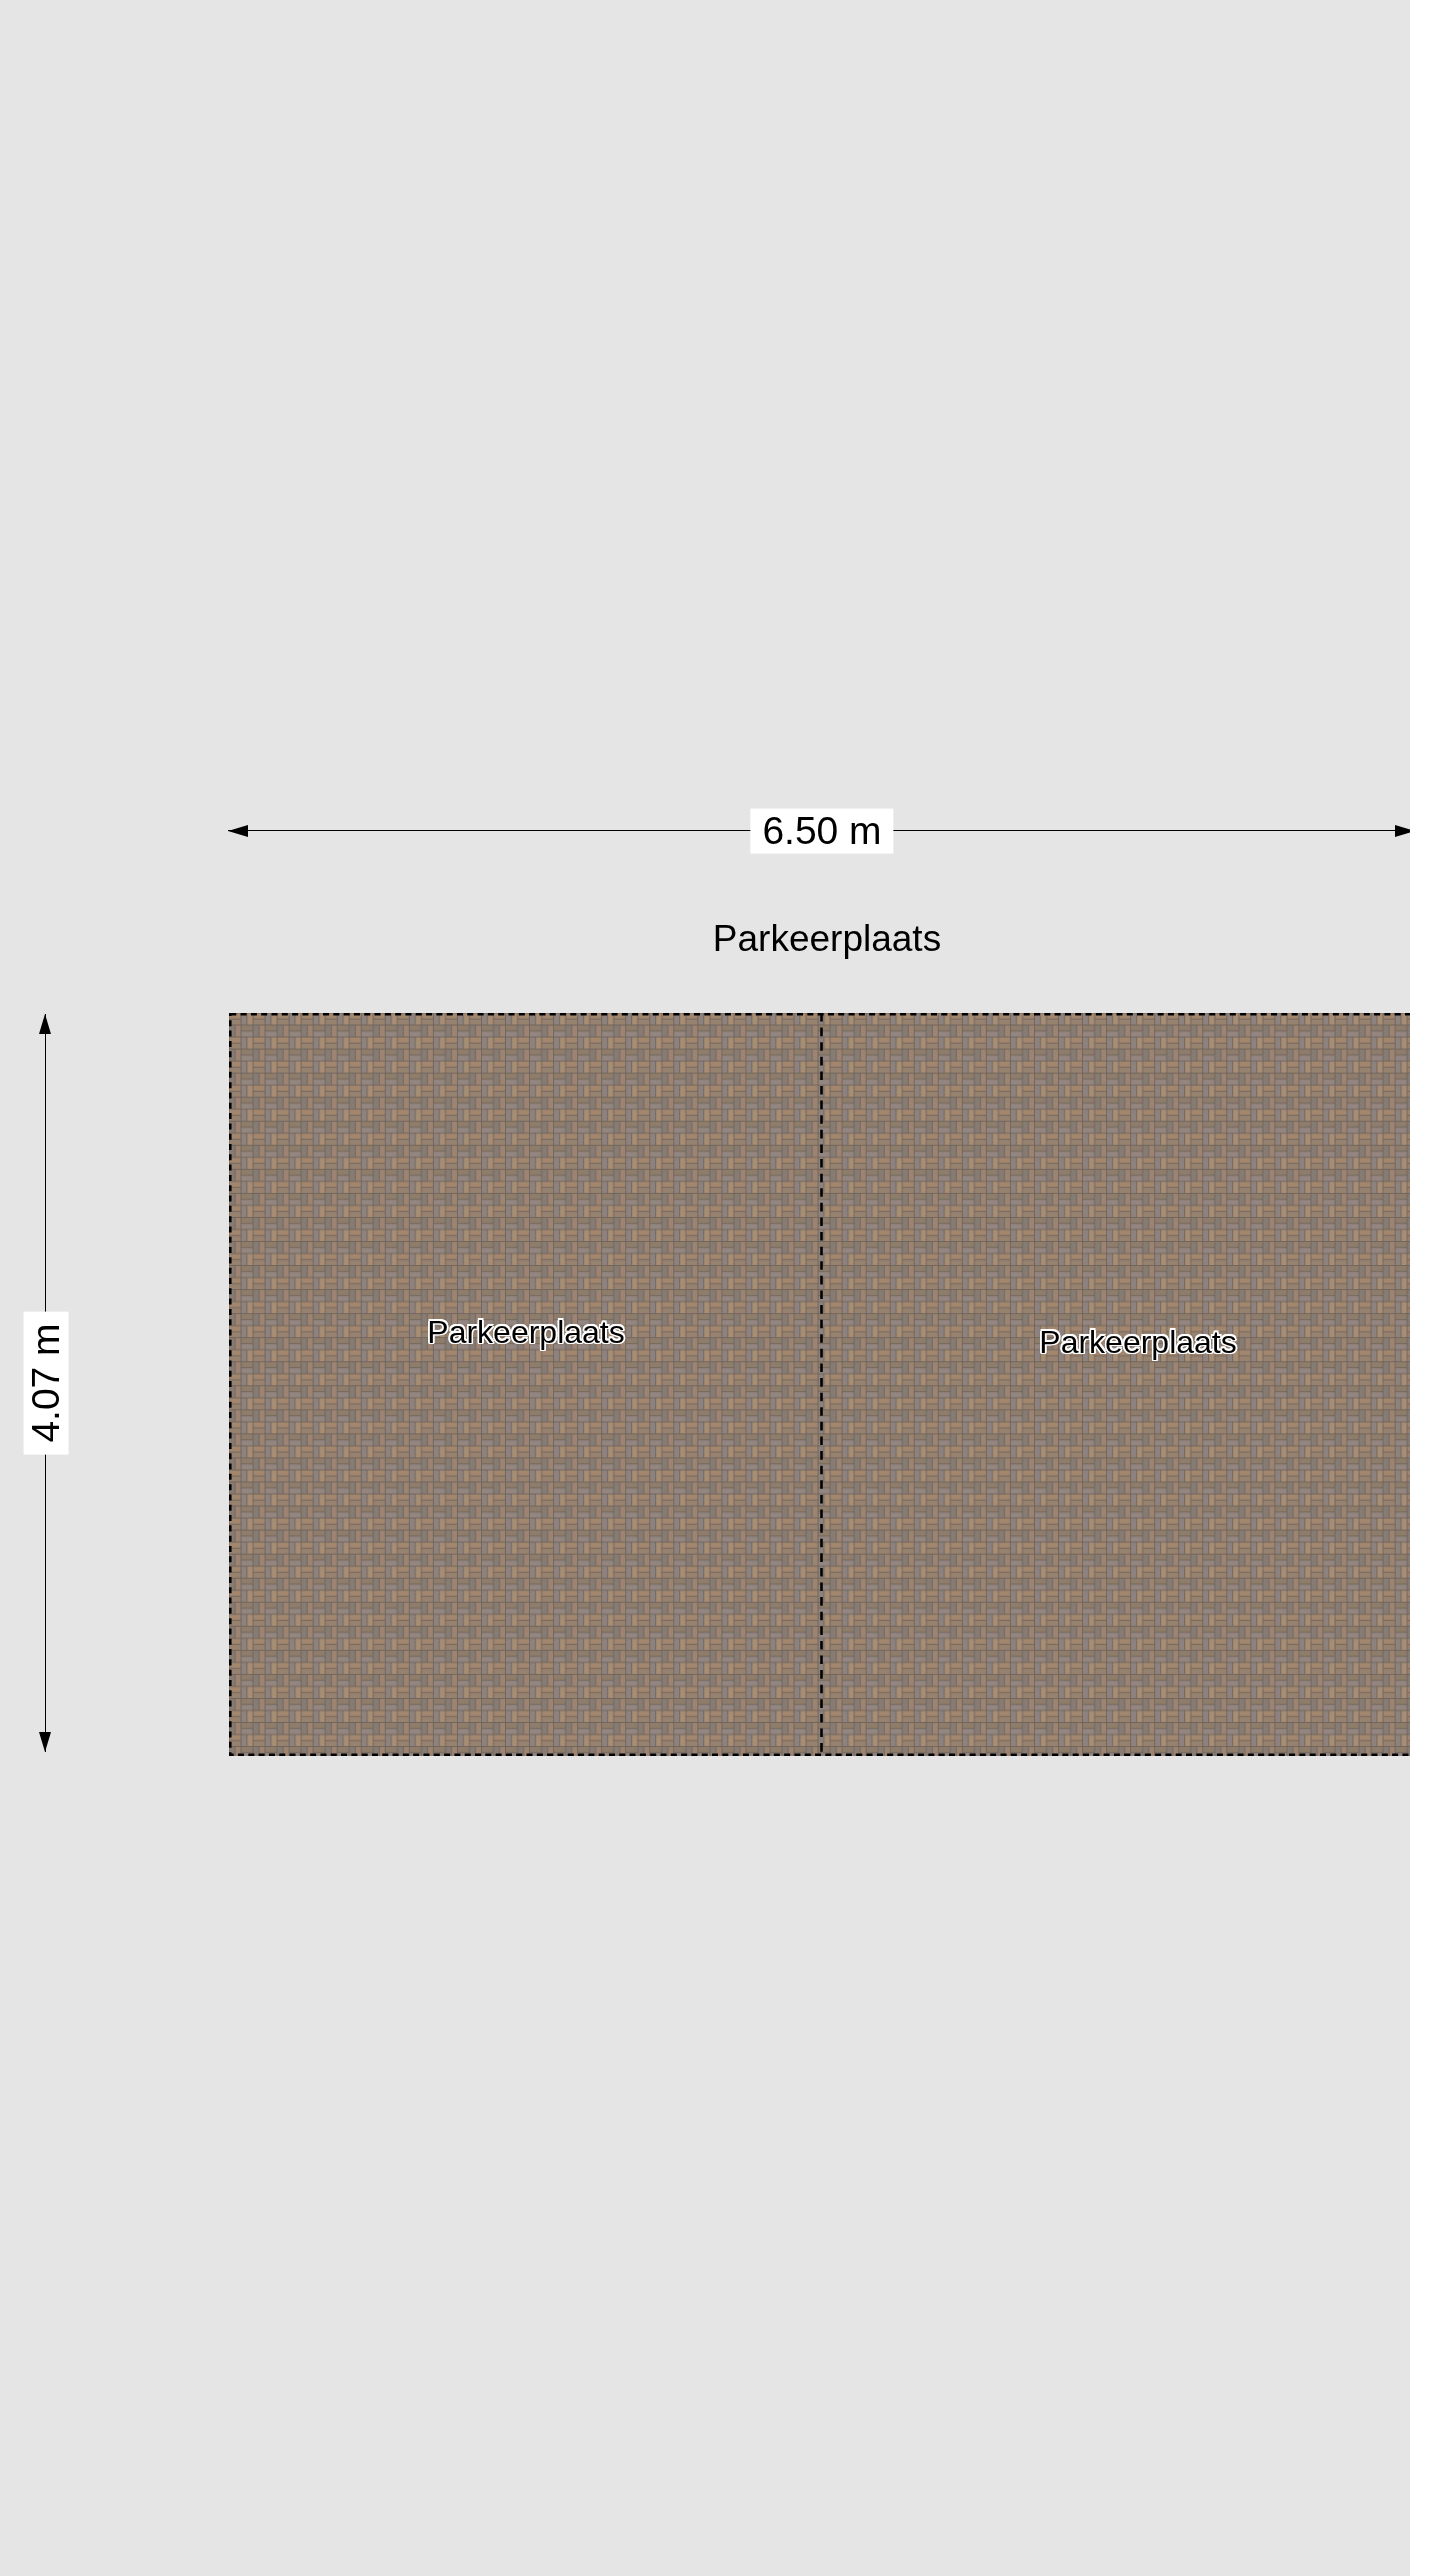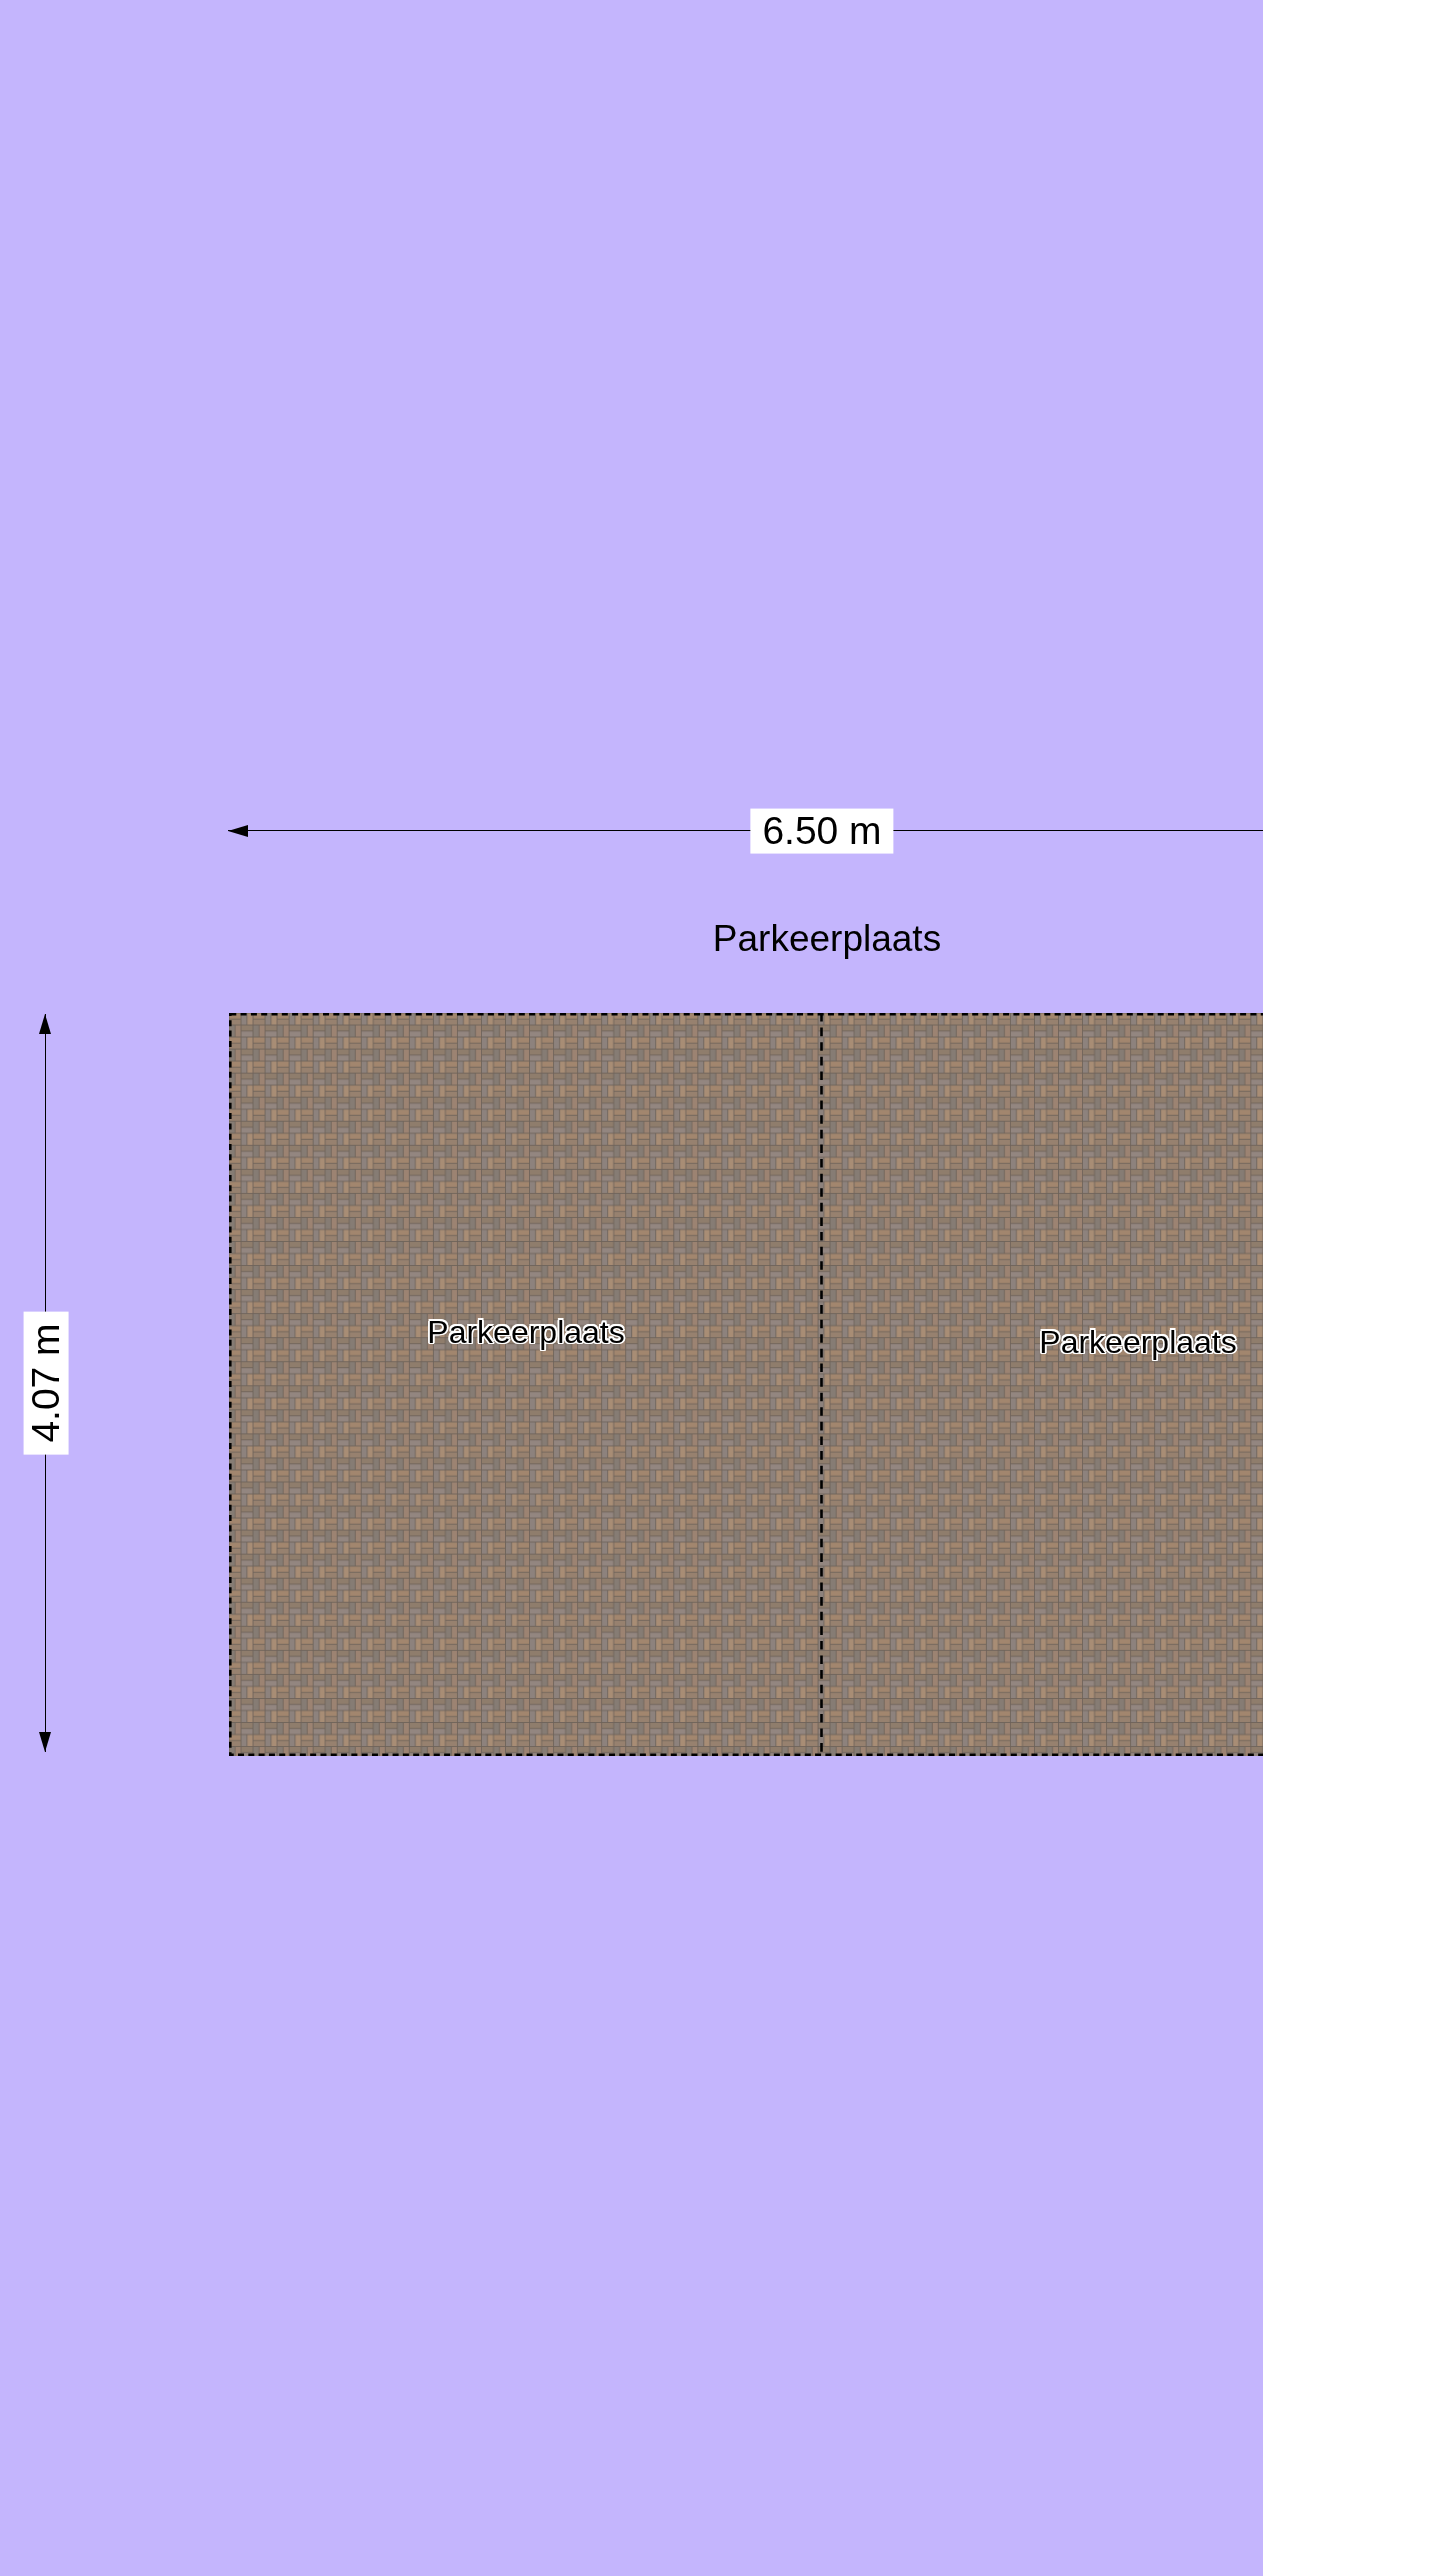--- a/index.html
+++ b/index.html
@@ -2,23 +2,23 @@
 <html style="font-size:13.7px"><head>
 <meta charset="utf-8">
 <style>
   html, body {
     margin: 0;
     padding: 0;
     background: #ffffff;
   }
   .canvas {
     position: relative;
-    width: 1263px;
+    width: 1410px;
     height: 2576px;
-    background: #c4b5fd;
+    background: #e5e5e5;
     font-family: "Liberation Sans", "DejaVu Sans", sans-serif;
     overflow: hidden;
   }
 
   
   .dim-line-h {
     position: absolute;
     left: 228px;
     top: 830px;
     width: 1187px;

